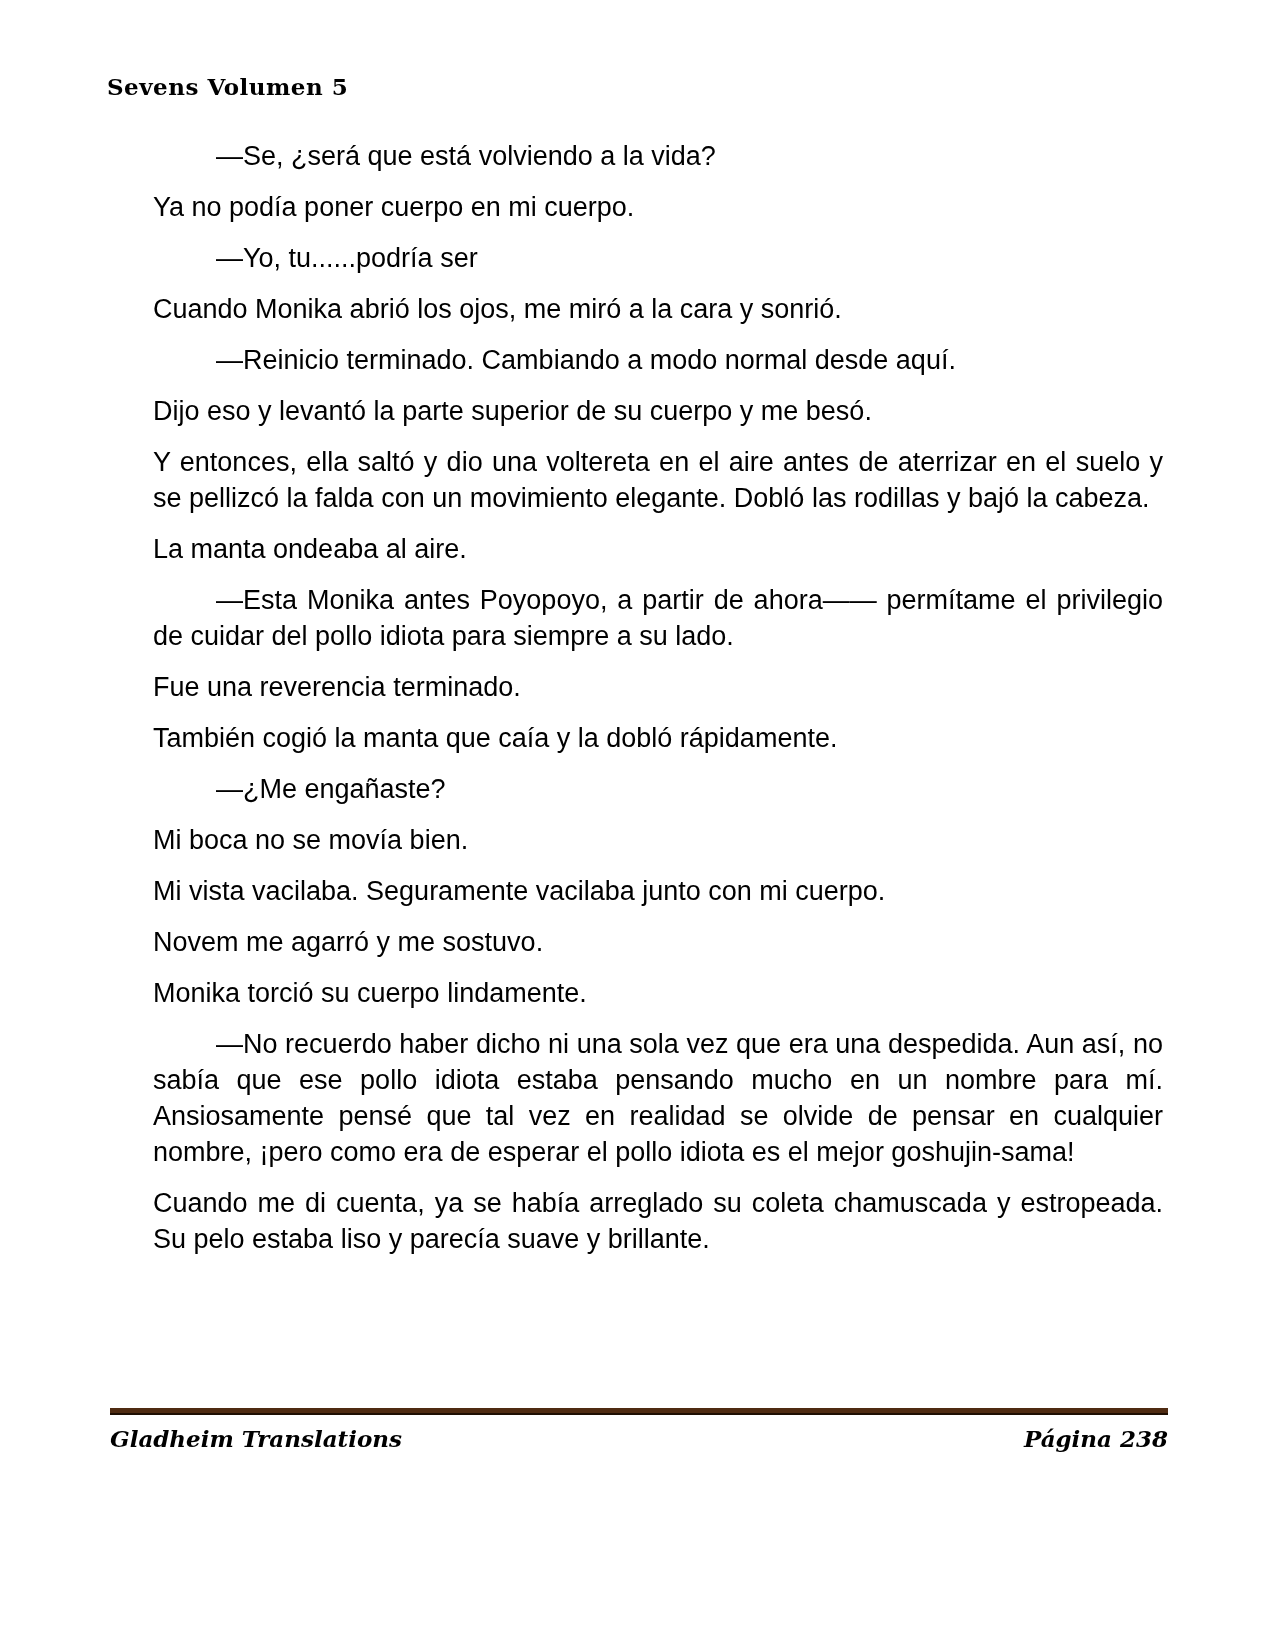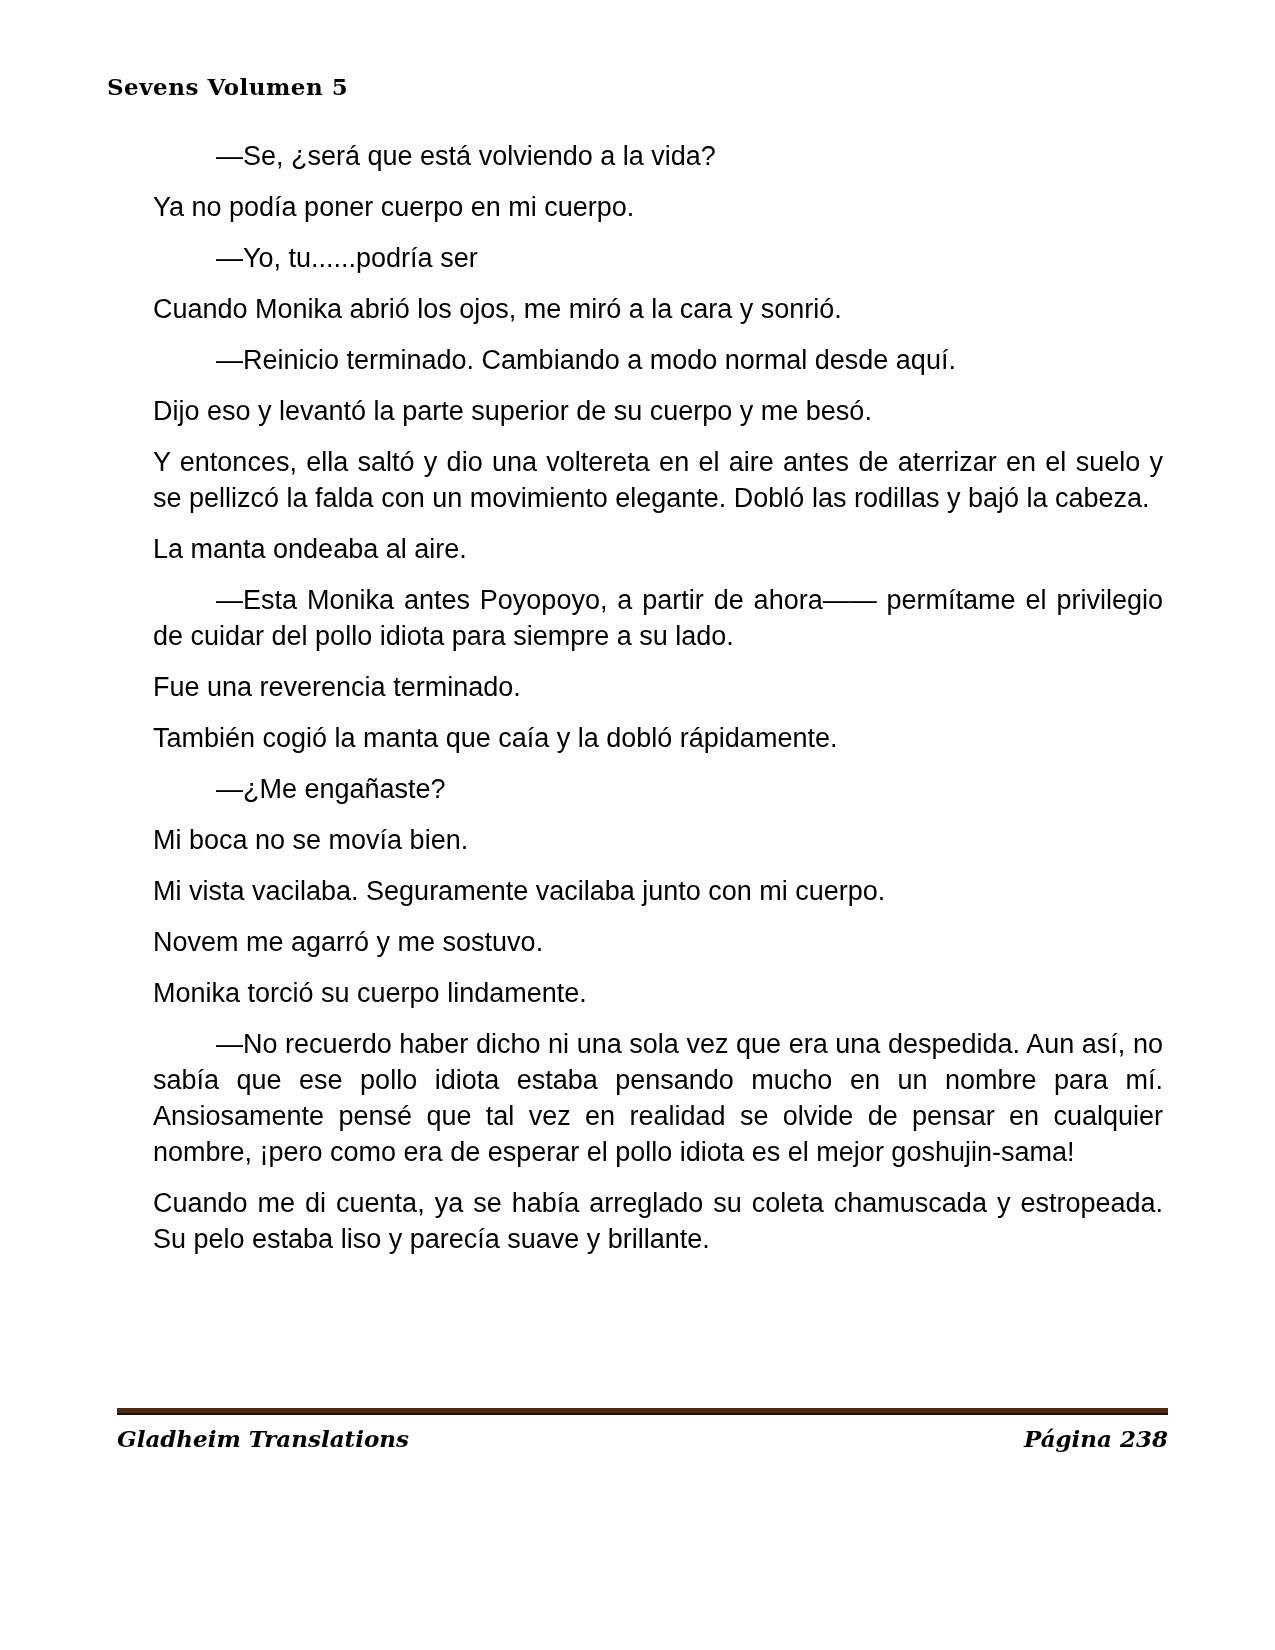--- a/index.html
+++ b/index.html
@@ -38,21 +38,21 @@
     margin: 0 0 15px 0;
     font-size: 27px;
     line-height: 36px;
     text-align: justify;
   }
   .body-text p.para.indent {
     text-indent: 63px;
   }
   .footer {
     position: absolute;
-    left: 117px;
+    left: 110px;
     right: 107px;
     top: 1408px;
   }
   .footer-rule {
     height: 5px;
     background: #4f2b12;
     border-bottom: 2px solid #1f0f02;
     margin-bottom: 10px;
   }
   .footer-row {

